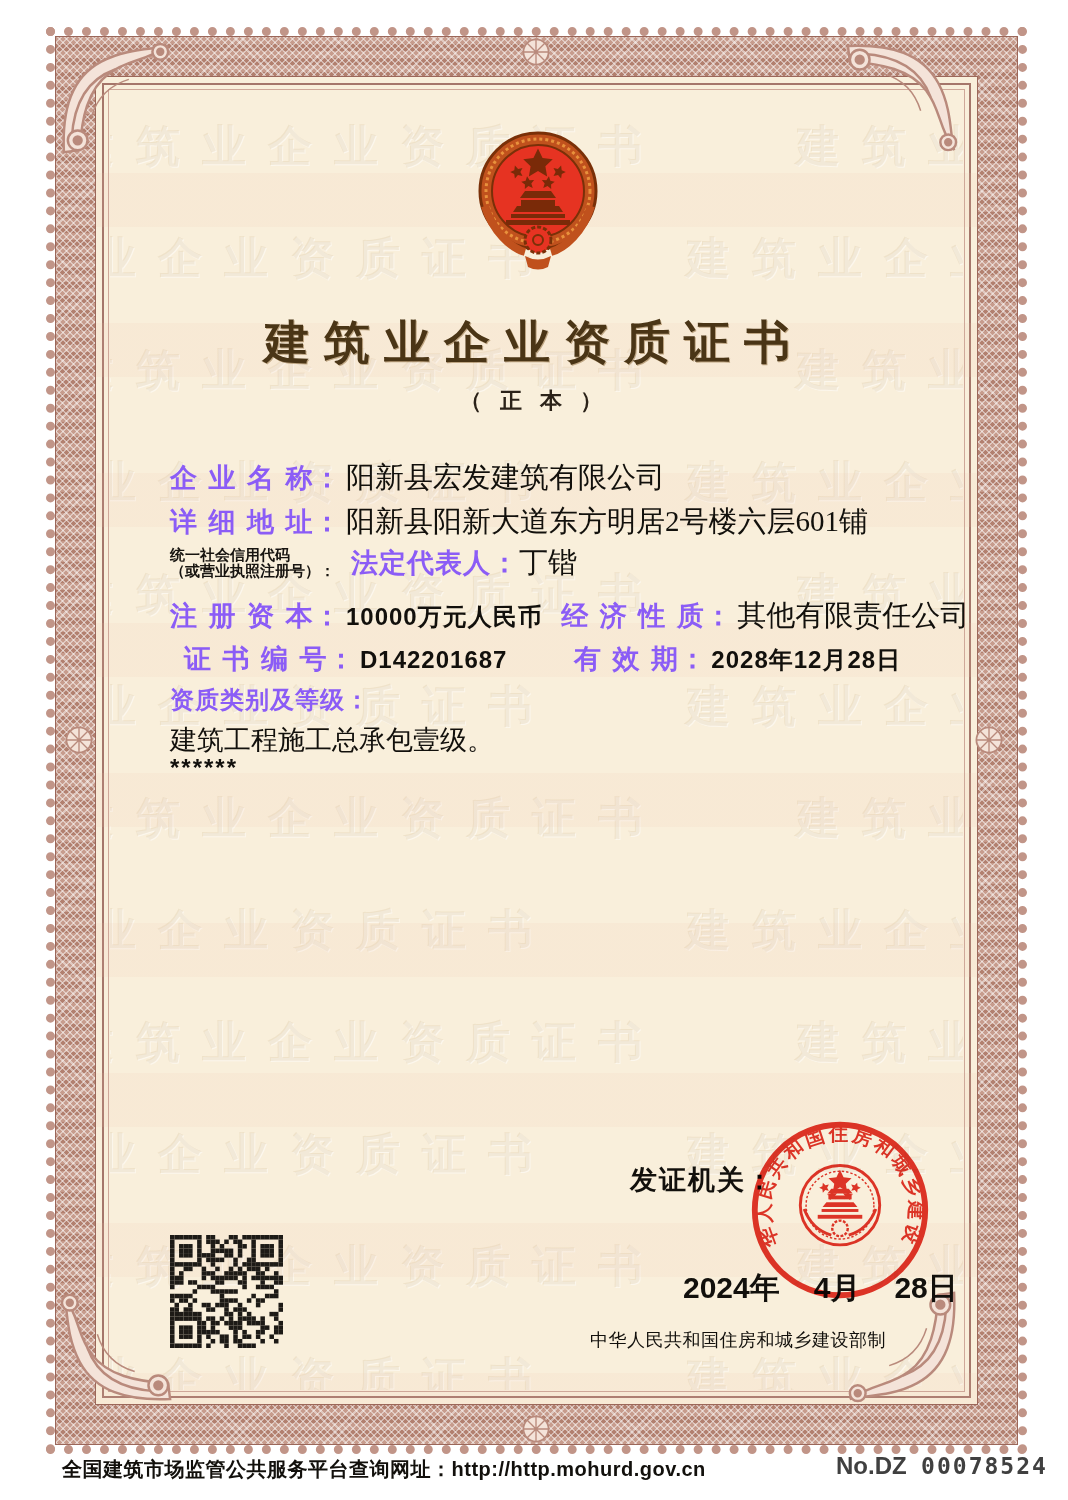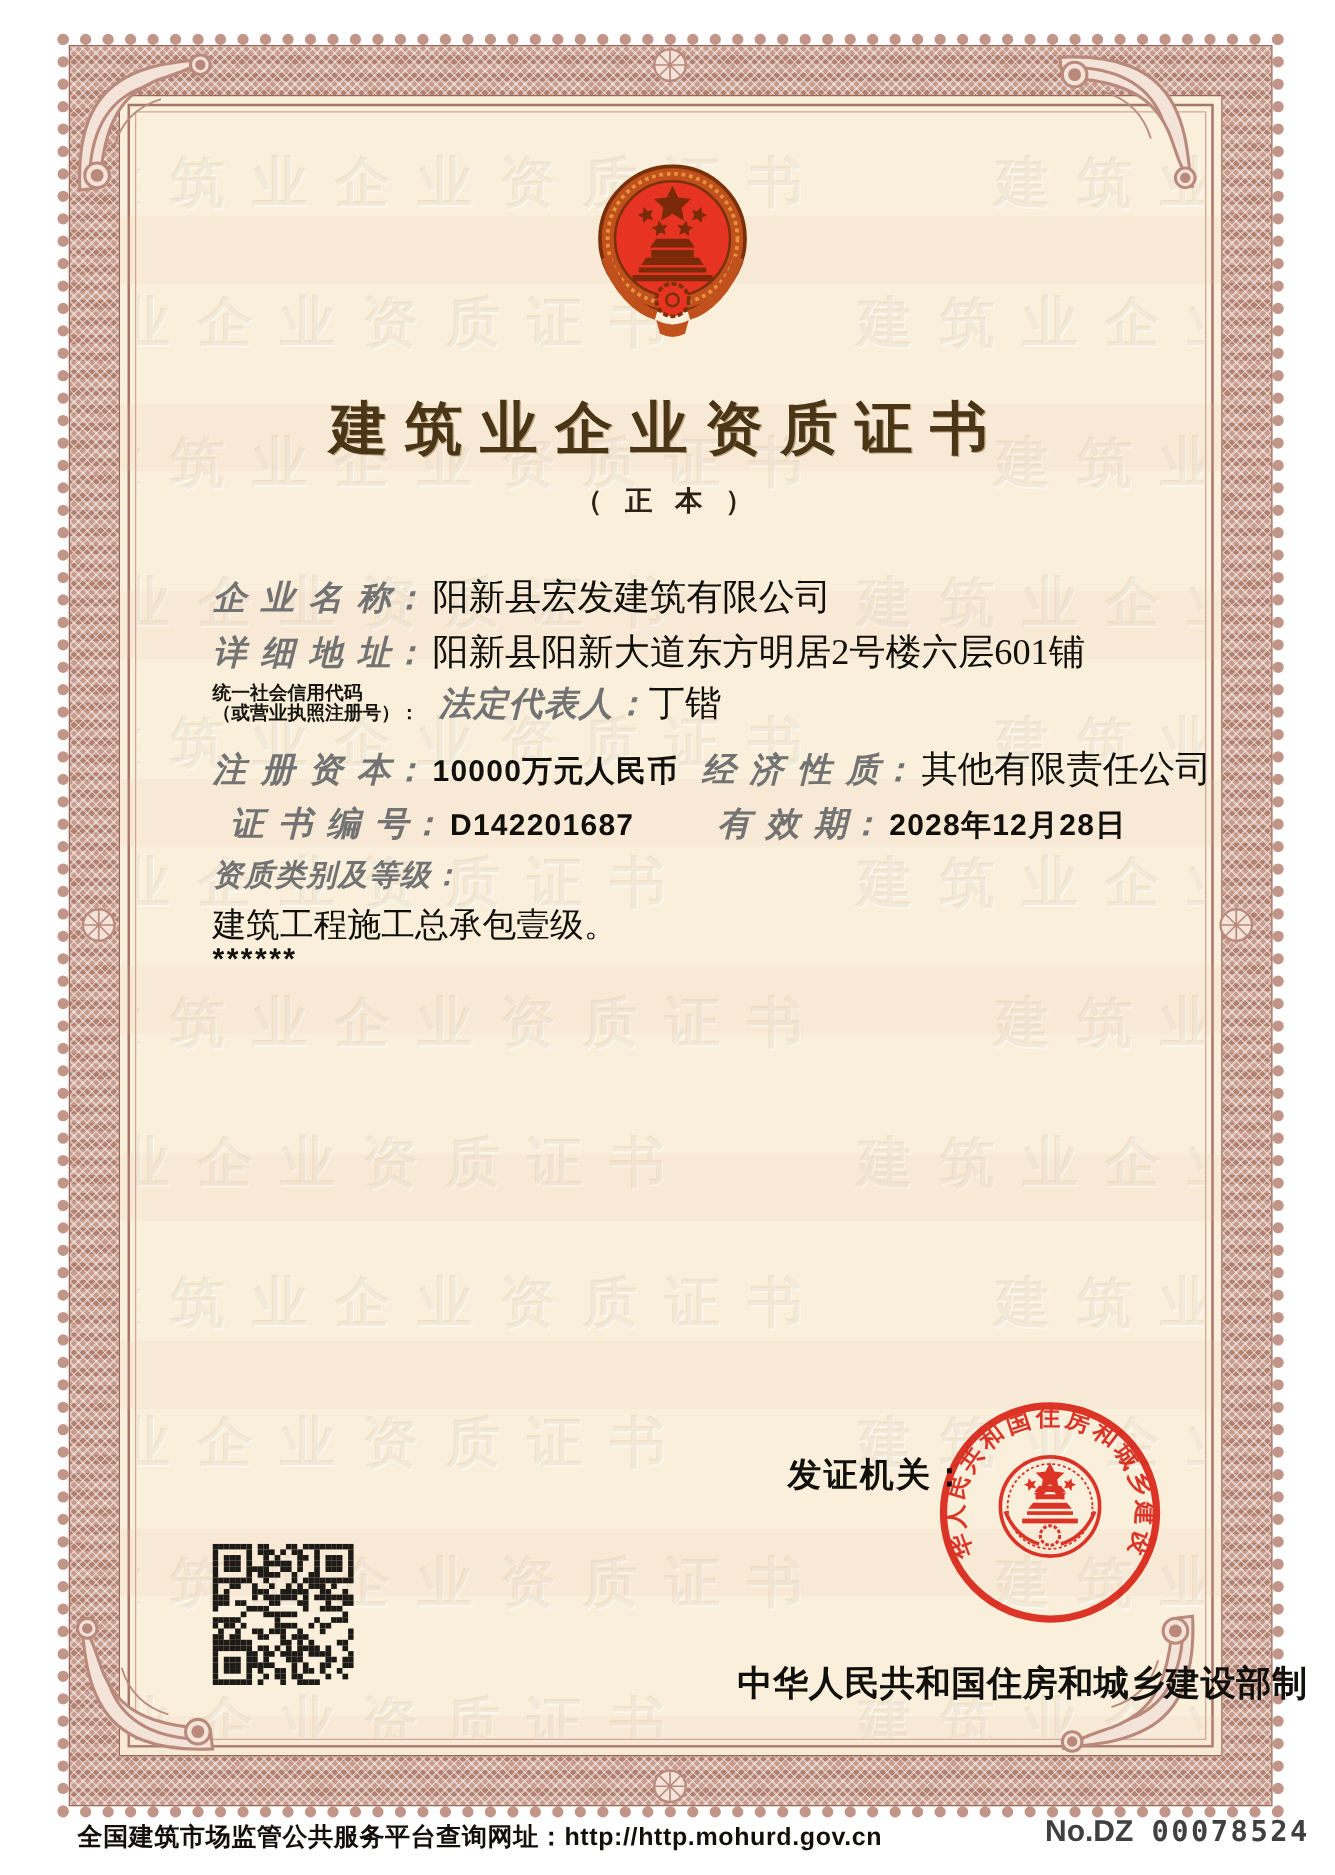--- a/index.html
+++ b/index.html
@@ -29,31 +29,31 @@
   .shell { position:absolute; width:36px; height:36px; }
 
   
   .abs { position:absolute; }
   .emblem { left:473px; top:128px; width:130px; height:150px; }
   .title { left:0; right:0; top:312px; text-align:center; font-size:46px; font-weight:900;
            letter-spacing:14px; color:#4a3516; text-shadow:1px 1px 0 rgba(122,84,32,.45);
            font-family:"Liberation Sans", sans-serif; }
   .subtitle { left:0; right:0; top:386px; text-align:center; font-size:22px; font-weight:700;
               letter-spacing:6px; color:#2b2218; }
-  .lab { font-weight:700; color:#737373; font-size:27px; letter-spacing:1px; word-spacing:2px; white-space:nowrap;font-style:italic; }
+  .lab { font-weight:700; color:#8b5cf6; font-size:27px; letter-spacing:1px; word-spacing:2px; white-space:nowrap; }
   .lab-sm { font-weight:700; color:#171410; font-size:15px; line-height:16px; white-space:nowrap; }
   .val { font-family:"Liberation Serif", serif; color:#12100c; font-size:29px; white-space:nowrap; }
   .val-num { font-family:"Liberation Sans", sans-serif; font-weight:700; color:#12100c;
              font-size:24px; letter-spacing:1px; white-space:nowrap; }
   .stars { font-weight:700; font-size:24px; letter-spacing:2px; color:#12100c; }
 
   .issue-label { left:630px; top:1162px; font-size:27px; font-weight:700; letter-spacing:2px; color:#12100c; }
   .issue-date { left:683px; top:1268px; font-size:30px; font-weight:700; color:#12100c; white-space:nowrap; }
   .issue-date span { margin-right:34px; }
-  .made-by { left:590px; top:1328px; font-size:28px; font-weight:700; letter-spacing:0.5px; color:#12100c;text-align:center; }
+  .made-by { left:590px; top:1328px; font-size:18px; font-weight:400; letter-spacing:0.5px; color:#12100c;text-align:center; }
   .seal { left:748px; top:1118px; width:184px; height:184px; opacity:.92; mix-blend-mode:multiply; }
   .qr { left:170px; top:1235px; width:113px; height:113px; }
 
   .footer-left { left:62px; top:1456px; font-size:20px; font-weight:700; color:#12100c; letter-spacing:0.5px; }
   .footer-right { left:836px; top:1452px; color:#404040; white-space:nowrap; }
   .footer-right .no { font-size:24px; font-weight:700; font-family:"Liberation Sans", sans-serif; }
   .footer-right .num { font-size:23px; font-weight:700; font-family:"DejaVu Sans Mono", monospace; letter-spacing:2px; margin-left:10px; }
 </style>
 </head>
 <body>
@@ -517,20 +517,23 @@
       <rect x="6" y="24" width="1" height="1"></rect>
       <rect x="8" y="24" width="1" height="1"></rect>
       <rect x="12" y="24" width="1" height="1"></rect>
       <rect x="15" y="24" width="1" height="1"></rect>
       <rect x="16" y="24" width="1" height="1"></rect>
       <rect x="17" y="24" width="1" height="1"></rect>
       <rect x="18" y="24" width="1" height="1"></rect>
     </svg>
 
   <div class="abs issue-label">发证机关：</div>
+  <div class="abs issue-date">
+    <span>2024年</span><span>4月</span><span>28日</span>
+  </div>
   <div class="abs made-by">中华人民共和国住房和城乡建设部制</div>
 
   <svg class="abs seal" viewBox="0 0 190 190">
     <defs>
         <path id="sealpath" d="M36,136 A72,72 0 1 1 154,136"></path>
       </defs>
     <circle cx="95" cy="95" r="88" fill="none" stroke="#e0261a" stroke-width="6"></circle>
     <text font-size="20" font-weight="bold" fill="#e0261a" letter-spacing="3" font-family="Liberation Serif, serif">
       <textPath href="#sealpath" startOffset="50%" text-anchor="middle">中华人民共和国住房和城乡建设部</textPath>
     </text>

